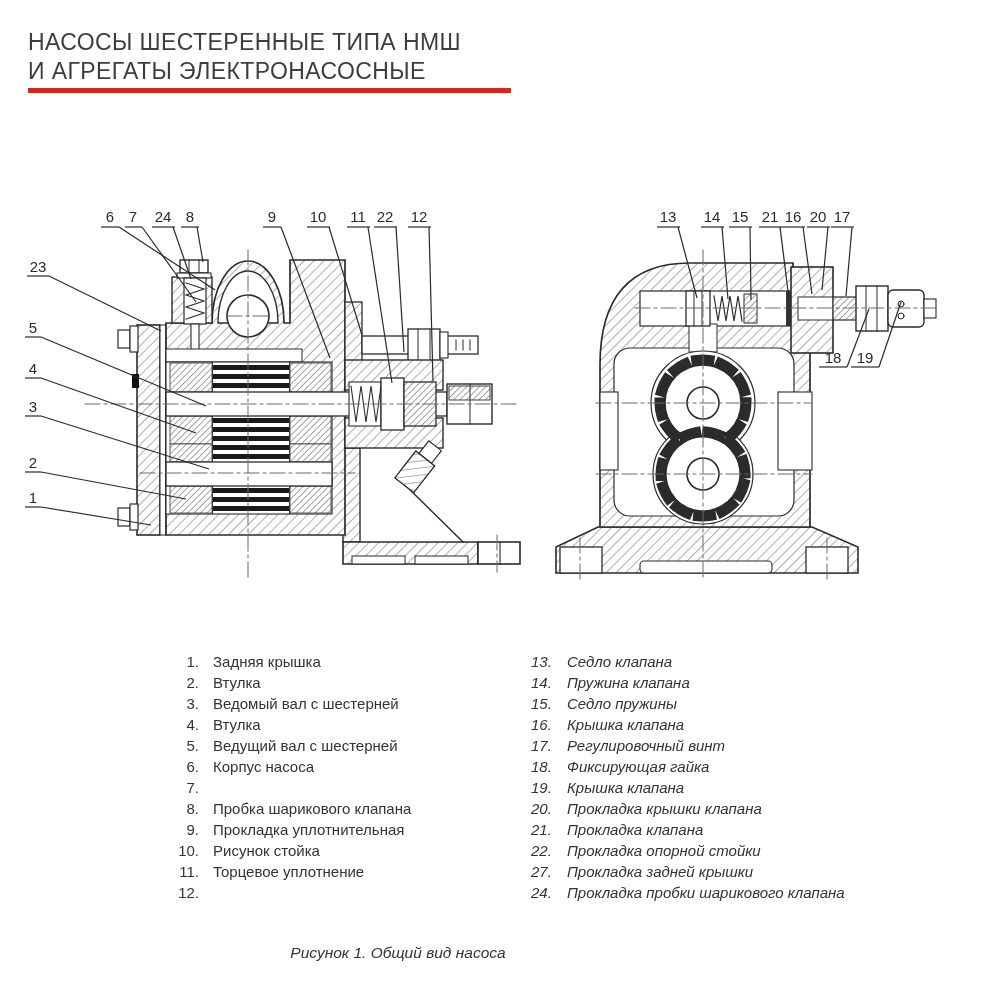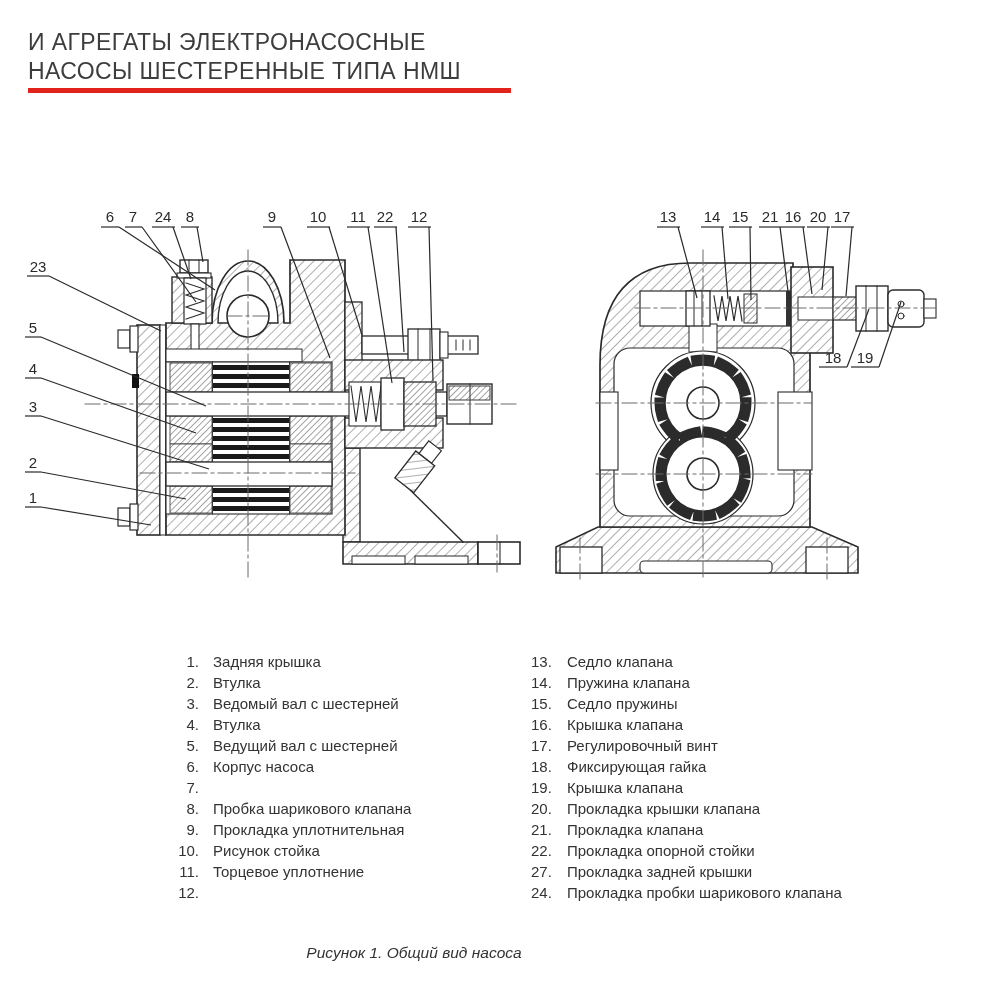--- a/index.html
+++ b/index.html
@@ -10,36 +10,36 @@
   .title-line{font-size:23px;line-height:29px;letter-spacing:.4px;color:#3d3d3d;font-weight:400;white-space:nowrap;}
   .red-divider{position:absolute;left:28px;top:88px;width:483px;height:4.5px;background:#e2231a;}
 
   
   .drawing{position:absolute;left:0;top:0;width:1000px;height:620px;}
   .co{font-size:15px;fill:#2a2a2a;}
 
   
   .parts{position:absolute;top:651px;font-size:15px;color:#333;}
   .parts-left{left:173px;}
-  .parts-right{left:531px;}
+  .parts-right{left:531px;font-style:italic;}
   .parts ul{list-style:none;margin:0;padding:0;}
   .parts li{height:21px;line-height:21px;white-space:nowrap;display:flex;}
   .parts-left .num{width:26px;text-align:right;margin-right:14px;flex:none;}
   .parts-right .num{width:30px;text-align:left;margin-right:6px;flex:none;}
 
   
   .caption{position:absolute;left:0;top:944px;width:796px;text-align:center;
-           font-size:15.5px;font-style:italic;color:#333;margin-left:16px;}
+           font-size:15.5px;font-style:italic;color:#333;}
 </style>
 </head>
 <body>
 
 <div class="header">
+  <div class="title-line">НАСОСЫ ШЕСТЕРЕННЫЕ ТИПА НМШ</div>
   <div class="title-line">И АГРЕГАТЫ ЭЛЕКТРОНАСОСНЫЕ</div>
-  <div class="title-line">НАСОСЫ ШЕСТЕРЕННЫЕ ТИПА НМШ</div>
 </div>
 <div class="red-divider"></div>
 
 <svg class="drawing" viewBox="0 0 1000 620">
   <defs>
     <pattern id="h" width="7" height="7" patternUnits="userSpaceOnUse" patternTransform="rotate(45)">
       <rect width="7" height="7" fill="#ffffff"></rect>
       <line x1="0" y1="0" x2="0" y2="7" stroke="#5f5f5f" stroke-width="1"></line>
     </pattern>
     <pattern id="h2" width="4.5" height="4.5" patternUnits="userSpaceOnUse" patternTransform="rotate(45)">

